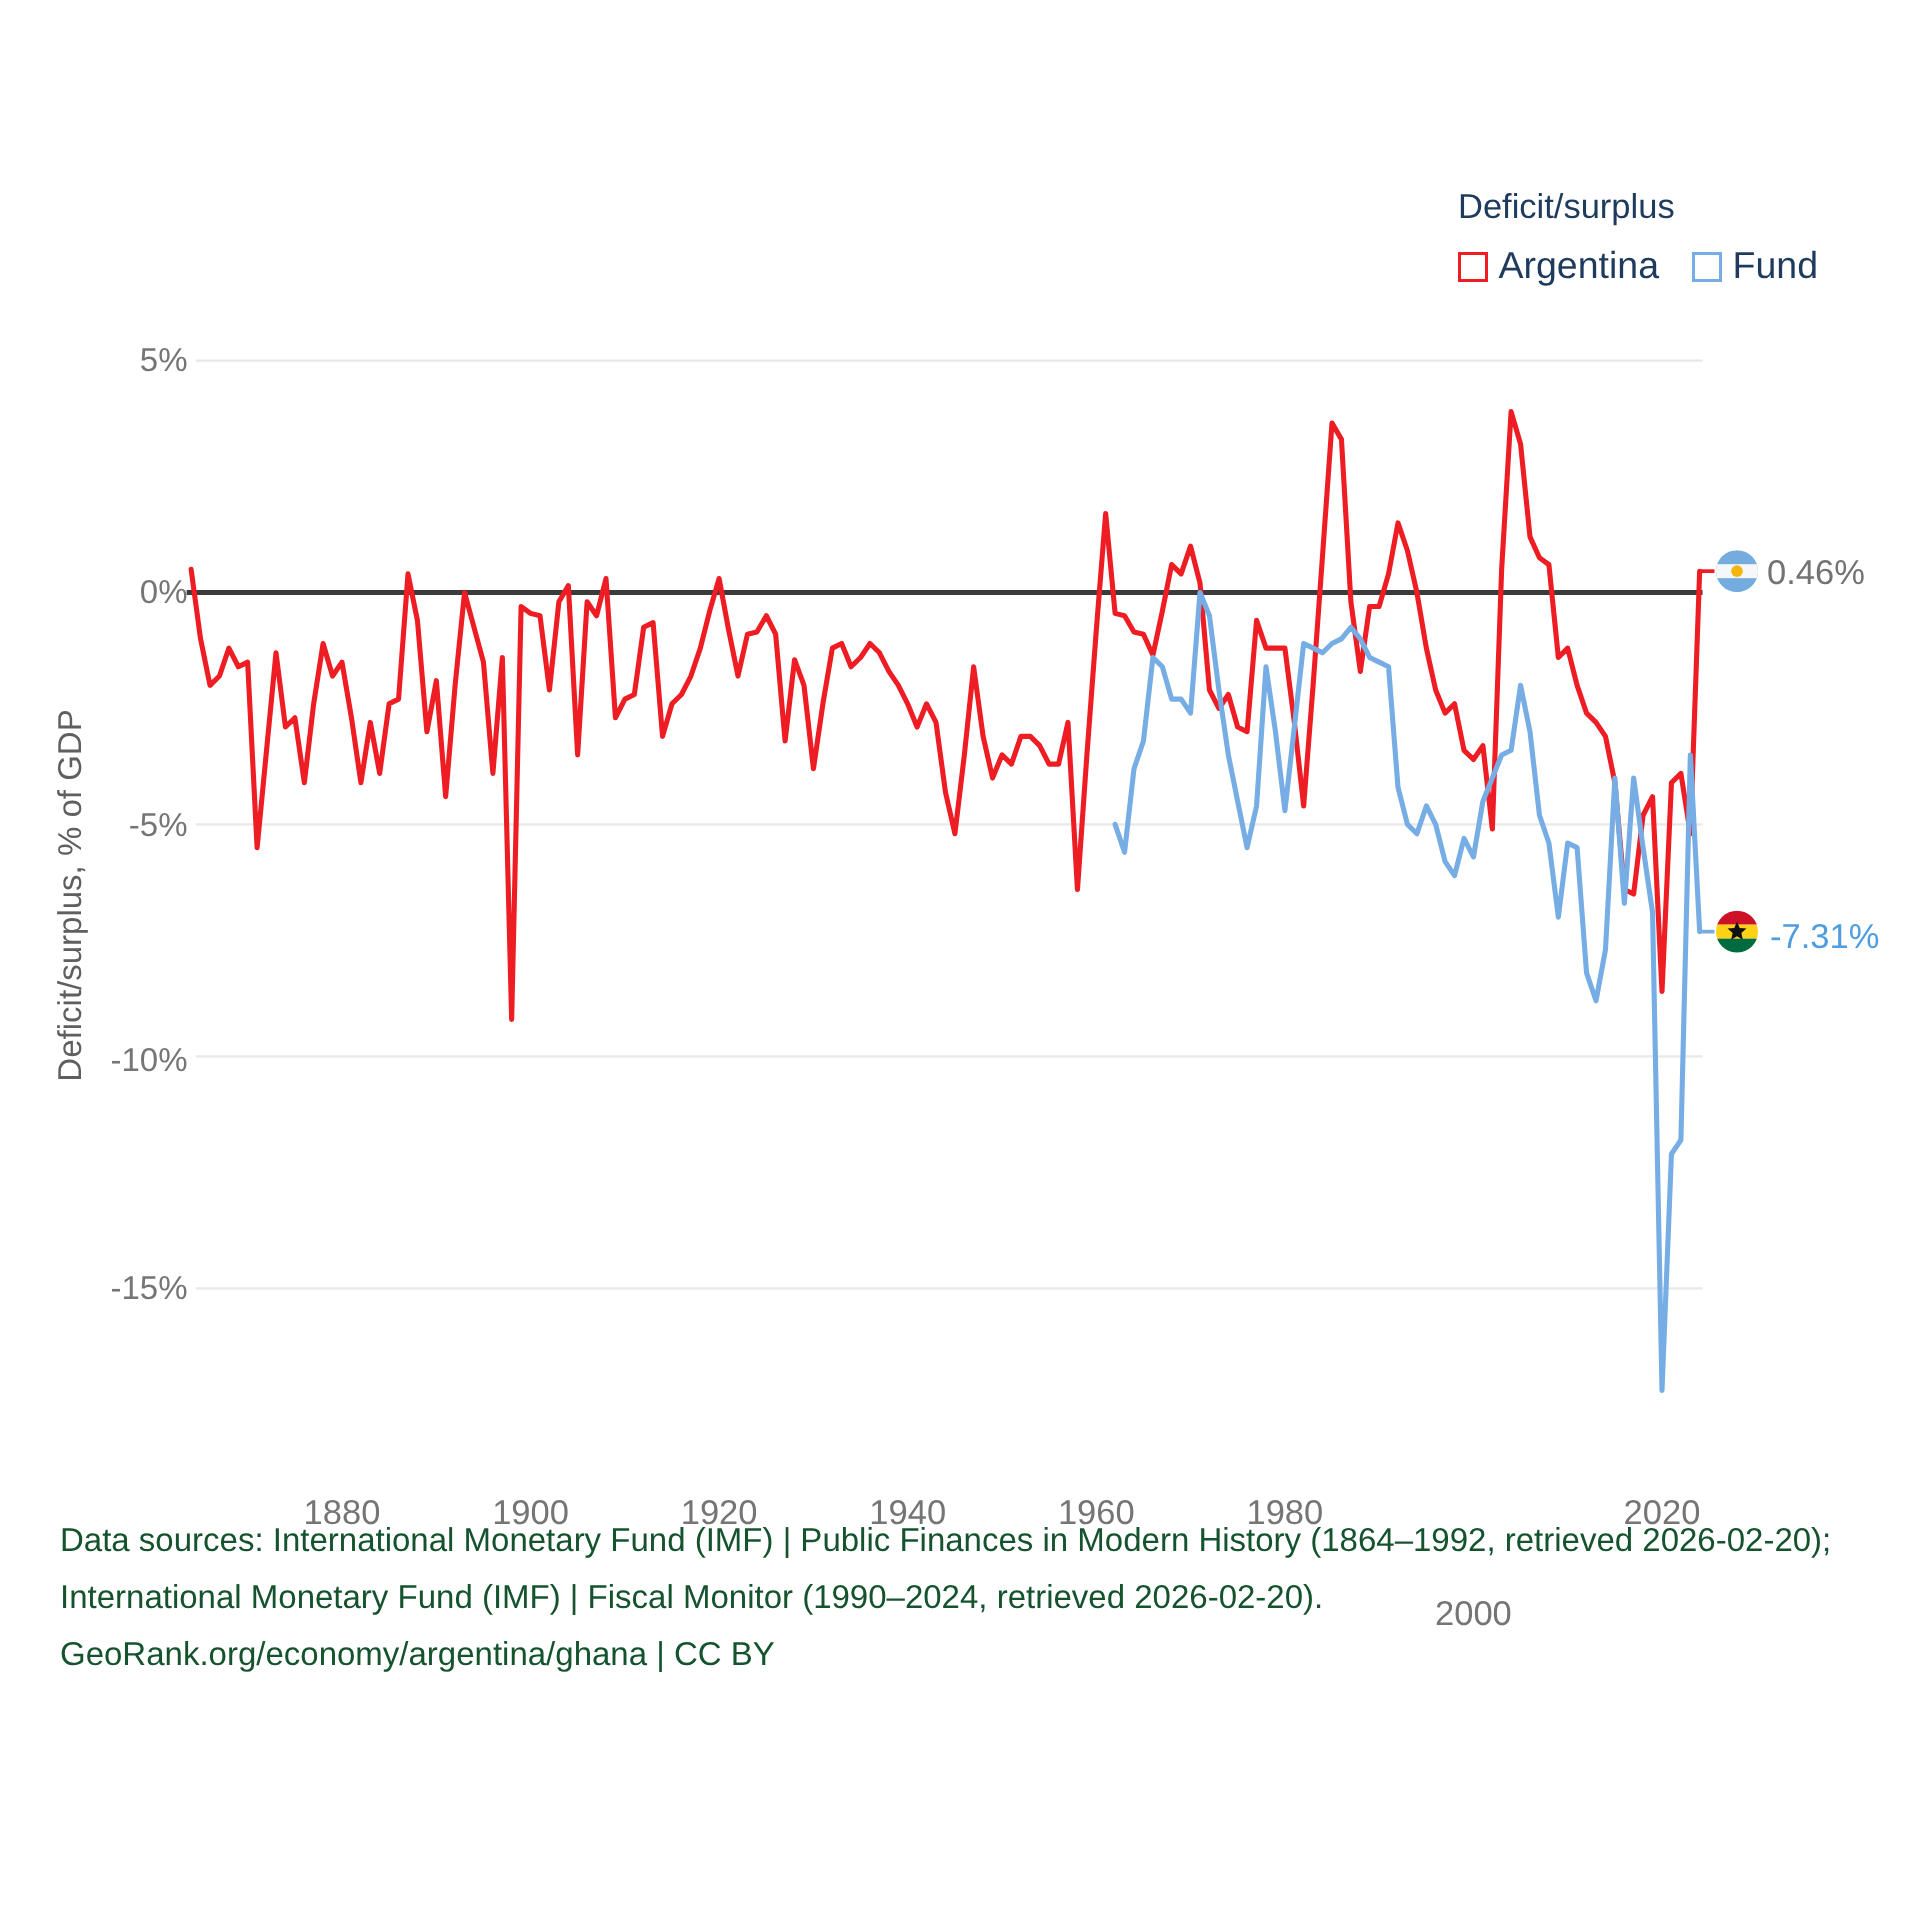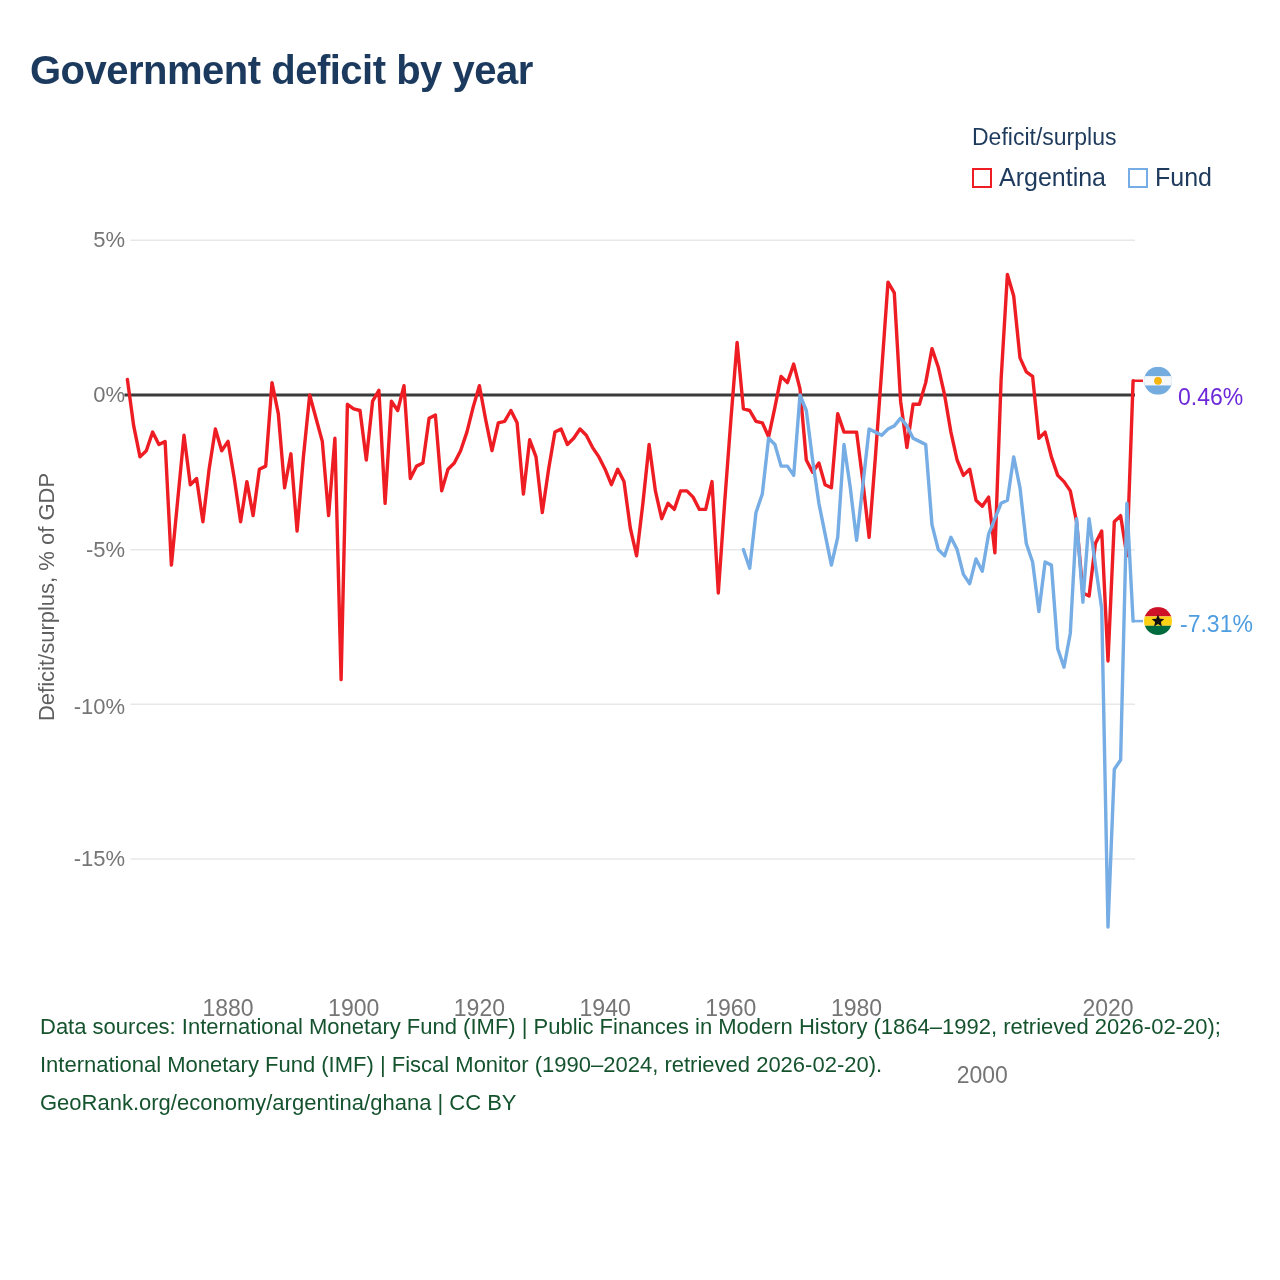--- a/index.html
+++ b/index.html
@@ -15,32 +15,31 @@
   .swatch.arg{border:2.5px solid #ee1d23;}
   .swatch.gha{border:2.5px solid #75ade4;}
   #chart-svg{position:absolute;left:0;top:0;}
   .ytick{position:absolute;width:88px;text-align:right;font-size:22px;color:#757575;}
   .xtick{position:absolute;width:80px;text-align:center;font-size:23px;color:#757575;}
   #y-axis-title{position:absolute;left:47px;top:597px;transform:translate(-50%,-50%) rotate(-90deg);
         white-space:nowrap;font-size:22px;color:#5f5f5f;}
   #watermark{position:absolute;left:938px;top:872px;font-size:80px;font-weight:700;color:#c9c9c9;
         letter-spacing:2px;}
   .end-label{position:absolute;font-size:23px;white-space:nowrap;}
-  #end-label-argentina{left:1178px;top:368px;color:#6d28d9;margin-top:16px;}
+  #end-label-argentina{left:1178px;top:368px;color:#737373;}
   #end-label-ghana{left:1180px;top:611px;color:#4d9de0;}
   #footer{position:absolute;left:40px;top:1008px;width:1206px;color:#14532d;font-size:22px;
         line-height:38px;}
   #footer .georank-line{margin-top:0px;}
 </style>
 </head>
 <body>
 
 <div id="page">
 
-  <h1 id="page-title">Government deficit by year</h1>
 
   <div id="legend">
     <div class="legend-title">Deficit/surplus</div>
     <div class="legend-row">
       <div class="legend-item">
         <span class="swatch arg"></span>
         <span>Argentina</span>
       </div>
       <div class="legend-item">
         <span class="swatch gha"></span>

